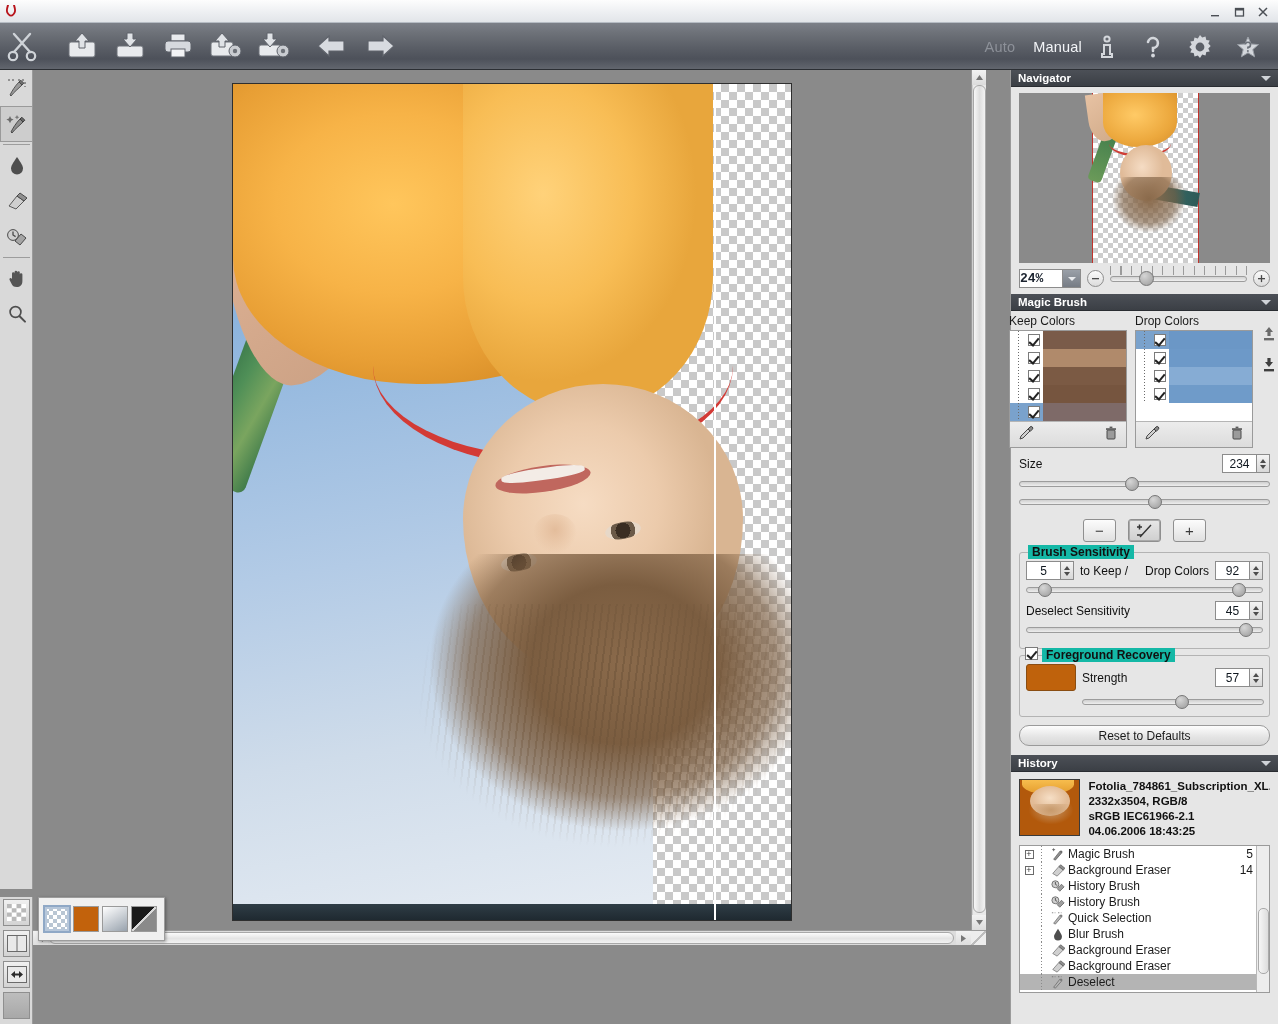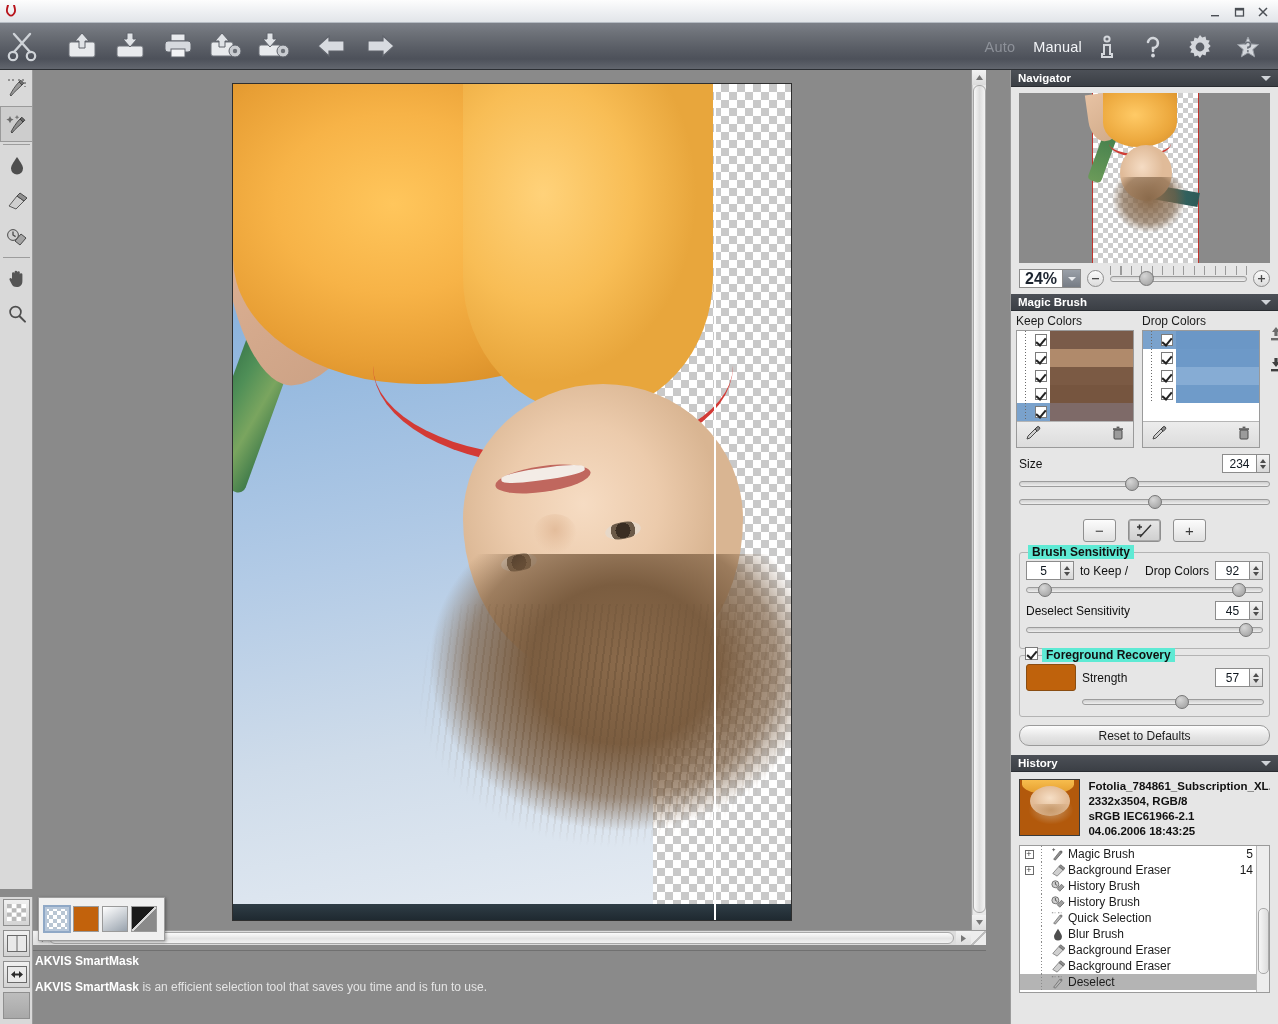--- a/index.html
+++ b/index.html
@@ -206,35 +206,35 @@
     background:radial-gradient(ellipse 28px 30px at 22px 22px,#f5dcc4,#e0bb99 75%); border-radius:50%;}
   .nv-hair{ left:12px; top:84px; width:88px;height:84px;
     background:radial-gradient(ellipse 44px 40px at 44px 22px,#8a6a4b 0%,rgba(123,93,64,.6) 60%,rgba(123,93,64,0) 85%);}
   .nv-green{ left:4px;top:30px;width:14px;height:60px;background:linear-gradient(#3c7a4a,#6b9a59);transform:rotate(20deg);border-radius:4px;}
   .nv-teal{ left:60px;top:96px;width:46px;height:14px;background:linear-gradient(90deg,#3b6f6b,#2d5a57);transform:rotate(10deg);}
 
   .zoomrow{ display:flex; align-items:center; gap:6px; padding:6px 8px 6px 8px; }
   .zoomfield{
     width:62px;height:19px; background:#fff; border:1px solid #8c8c8c; display:flex; align-items:center;
   }
-  .zoomfield .val{ flex:1; text-align:center; font-size:16px; font-weight:bold; color:#1c2430;}
+  .zoomfield .val{ flex:1; text-align:left; font-size:13px; font-weight:bold; color:#1c2430;font-family:Liberation Mono, monospace;}
   .zoomfield .drop{ width:18px; height:17px; background:linear-gradient(#9aa0a8,#767c85);
     display:flex;align-items:center;justify-content:center; border-left:1px solid #8c8c8c;}
   .zoomfield .drop i{ width:0;height:0;border-left:4px solid transparent;border-right:4px solid transparent;border-top:4px solid #e8eaed;display:block;}
   .circbtn{ width:17px;height:17px;border-radius:50%;border:1px solid #8d8d8d;
     background:linear-gradient(#fbfbfb,#dcdcdc); display:flex;align-items:center;justify-content:center;
     font-size:12px; color:#4a4a4a; line-height:1;}
   .zslider{ position:relative; flex:1; height:17px; }
   .zticks{ position:absolute; left:0; top:-4px; width:100%; height:9px;
     background:repeating-linear-gradient(90deg,#8e8e8e 0 1px,transparent 1px 10.5px); opacity:.85;}
   .ztrack{ position:absolute; left:0; top:6px; width:100%; height:6px; border-radius:3px;
     background:linear-gradient(#d2d2d2,#efefef); border:1px solid #9c9c9c;}
   .zthumb{ position:absolute; left:21%; top:1px; width:15px;height:15px;border-radius:50%;
     background:radial-gradient(circle at 35% 30%,#d5d5d5,#9b9b9b); border:1px solid #777;}
-  .dual{ display:flex; gap:8px; padding:3px 8px 0 5px; }
+  .dual{ display:flex; gap:8px; padding:3px 8px 0 5px;justify-content:center; }
   .collabel{ font-size:12px; color:#1b1b1b; margin-bottom:2px; }
   .colbox{ width:118px; border:1px solid #9a9a9a; background:#fff; }
   .collist{ height:90px; background:#fff; position:relative; }
   .colrow{ height:18px; display:flex; align-items:center; }
   .colrow.sel{ background:#7aa2cc; }
   .tree{ width:16px; height:18px; display:flex; align-items:center; justify-content:center;
          background-image:linear-gradient(#6b6b6b 50%, transparent 0); background-size:1px 3px; background-repeat:repeat-y;
          background-position:8px 0;}
   .cbx{ width:12px;height:12px;border:1px solid #7b7b7b;background:#fff;margin:0 3px 0 2px;position:relative;}
   .cbx:after{ content:""; position:absolute; left:2px; top:1px; width:4px;height:8px;border:solid #222;border-width:0 2px 2px 0; transform:rotate(40deg);}
@@ -260,21 +260,21 @@
   .slider .thb{ position:absolute; top:0px; width:14px;height:14px;border-radius:50%;
     background:radial-gradient(circle at 35% 30%,#d6d6d6,#9a9a9a); border:1px solid #767676;}
 
   .pmbtns{ display:flex; align-items:center; justify-content:center; gap:12px; padding:6px 0 4px 0; }
   .pmbtn{ width:33px;height:23px;border:1px solid #8f8f8f;border-radius:3px;
     background:linear-gradient(#fcfcfc,#e0e0e0); display:flex;align-items:center;justify-content:center;
     font-size:15px; color:#3a3a3a;}
   .pmbtn.active{ background:linear-gradient(#e7e7e7,#cfcfcf); box-shadow:inset 0 0 0 1px #a9a9a9;}
 
   .group{ margin:6px 8px 0 8px; border:1px solid #b3b3b3; border-radius:3px; padding:8px 6px 7px 6px; position:relative;}
-  .group > .gt{ position:absolute; top:-8px; left:8px; background:#5eead4; padding:0 4px; font-size:12px; font-weight:bold; color:#111;}
+  .group > .gt{ position:absolute; top:-8px; left:8px; background:#14b8a6; padding:0 4px; font-size:12px; font-weight:bold; color:#111;}
   .group.chk > .gt{ left:22px; }
   .gchk{ position:absolute; top:-9px; left:5px; width:13px;height:13px;border:1px solid #7b7b7b;background:#fff;}
   .gchk:after{ content:""; position:absolute; left:3px; top:1px; width:4px;height:8px;border:solid #222;border-width:0 2px 2px 0; transform:rotate(40deg);}
   .inline{ display:flex; align-items:center; gap:6px; }
   .grow{ flex:1; }
   .btn-wide{
     margin:8px 8px 0 8px; height:21px; border:1px solid #9a9a9a; border-radius:10px;
     background:linear-gradient(#fdfdfd,#e3e3e3 60%,#d7d7d7);
     display:flex;align-items:center;justify-content:center; font-size:12px; color:#1a1a1a;
   }
@@ -562,24 +562,20 @@
     <div class="bl-btn plain"></div>
   </div>
 
   <div class="bgpopup">
     <div class="bgopt bg-checker sel"></div>
     <div class="bgopt bg-orange"></div>
     <div class="bgopt bg-grad"></div>
     <div class="bgopt bg-diag"></div>
   </div>
 
-  <div class="hints">
-    <div class="h1">AKVIS SmartMask</div>
-    <div class="h2"><b>AKVIS SmartMask</b><span> is an efficient selection tool that saves you time and is fun to use.</span></div>
-  </div>
 
   <div class="rpanel">
 
     <div class="panel-head">
       <span>Navigator</span>
       <span class="chev"></span>
     </div>
     <div class="nav-thumb">
       <div class="nav-inner">
         <div class="nv nv-green"></div>

